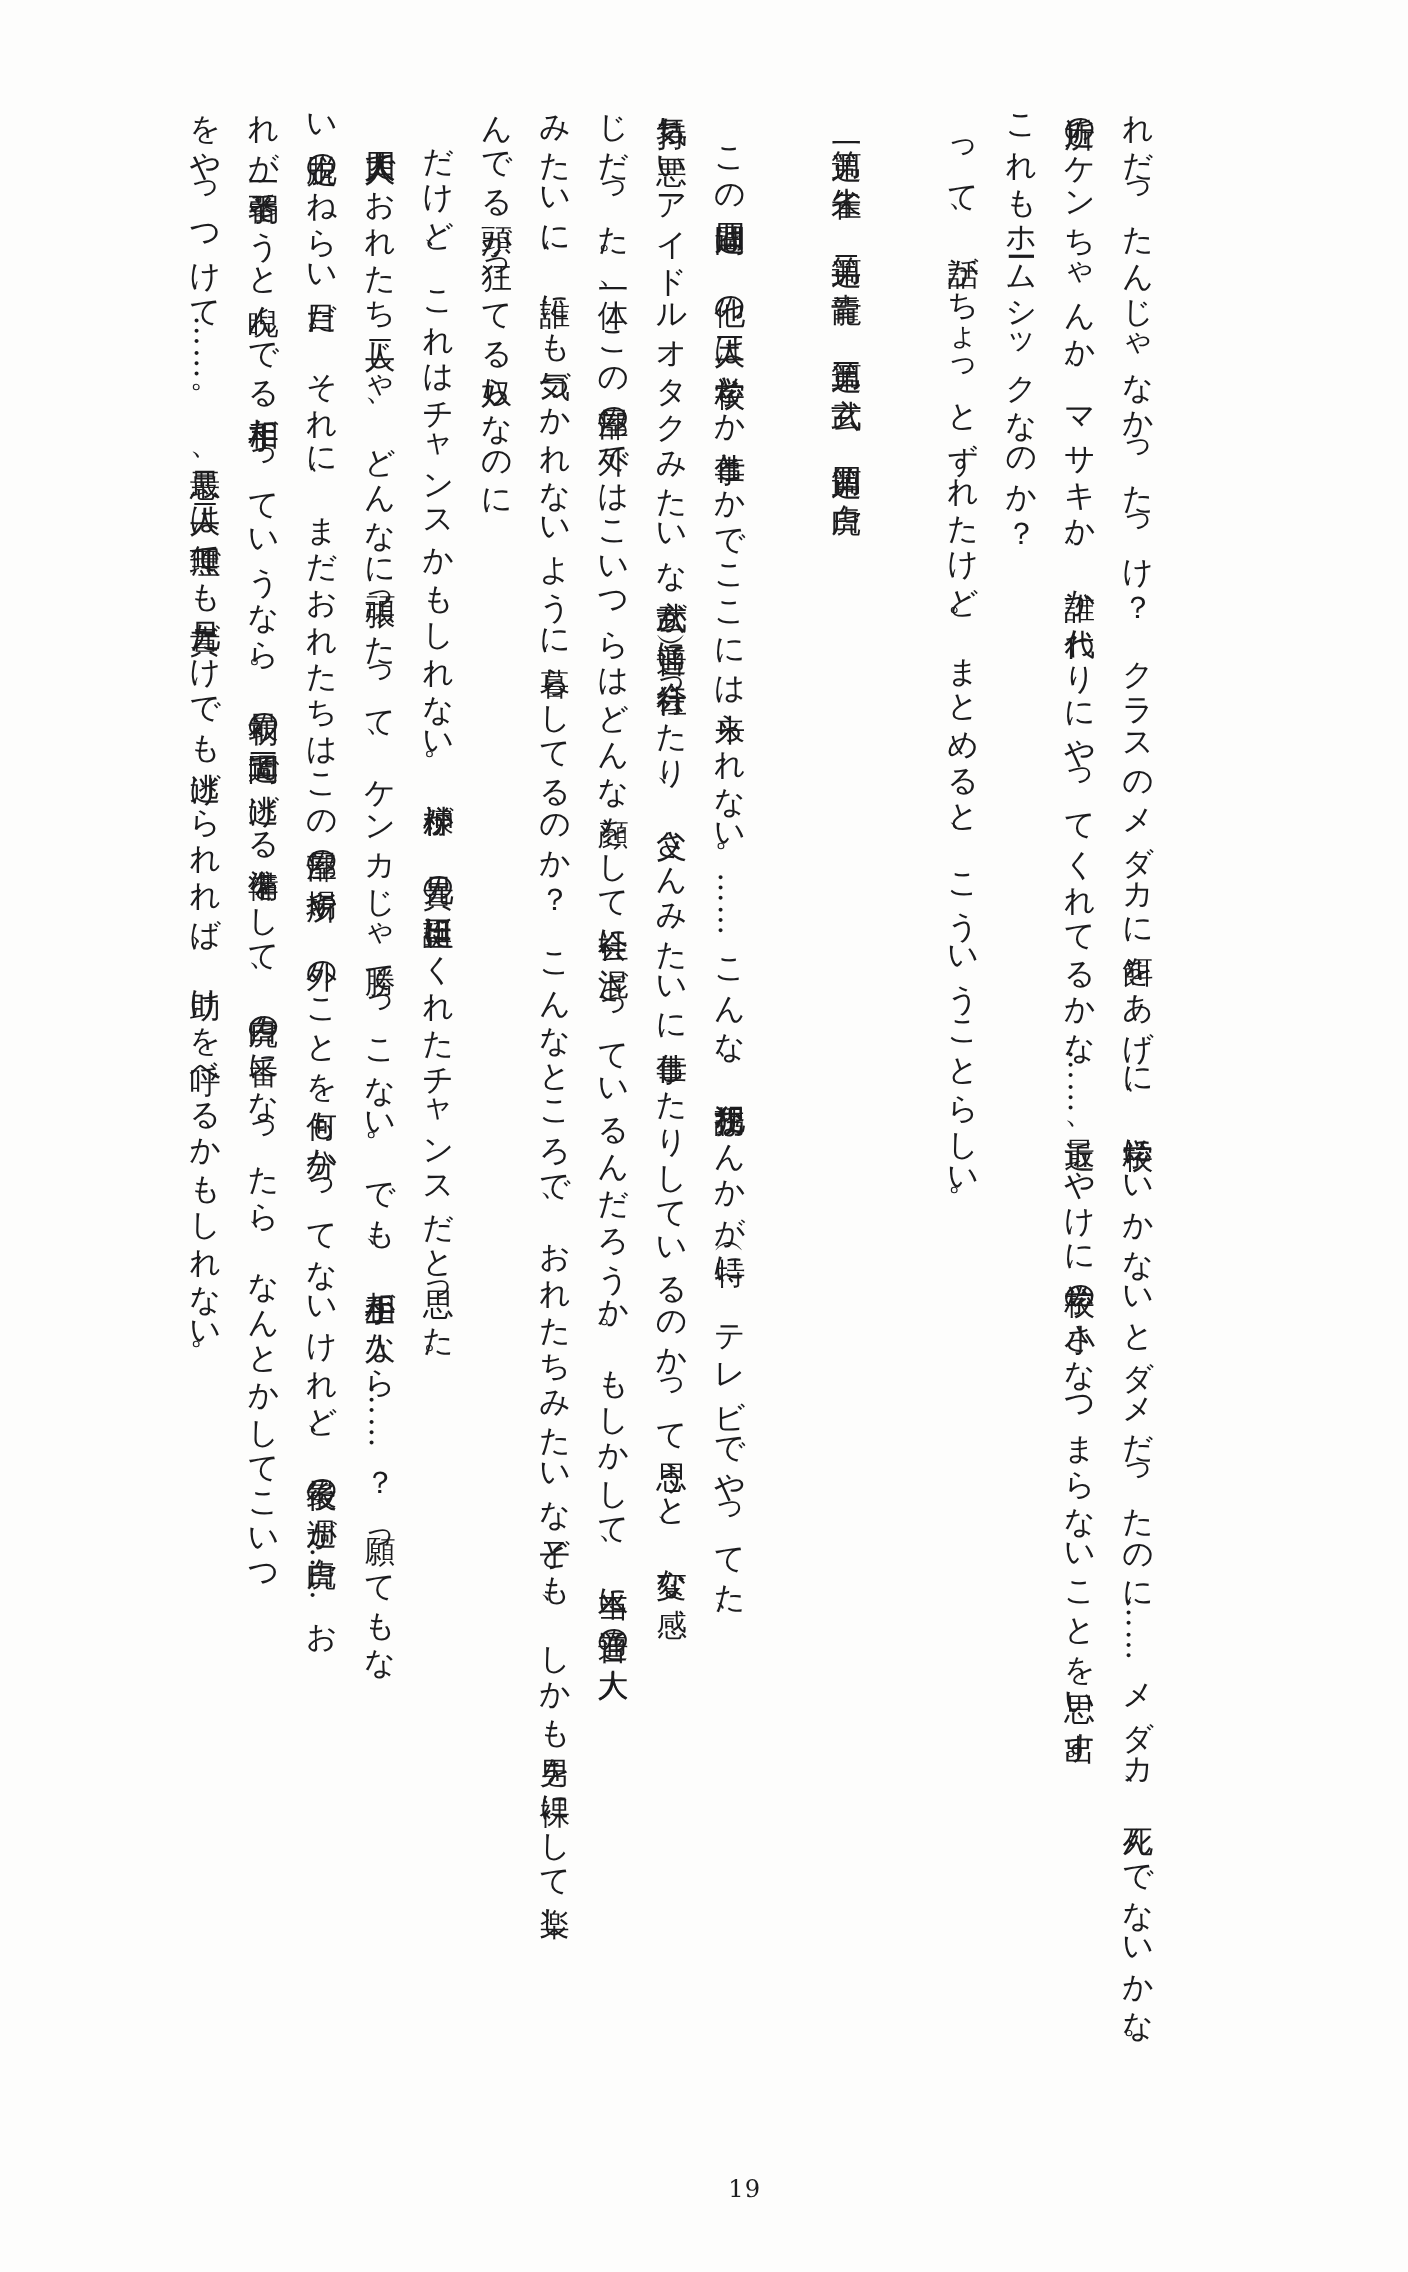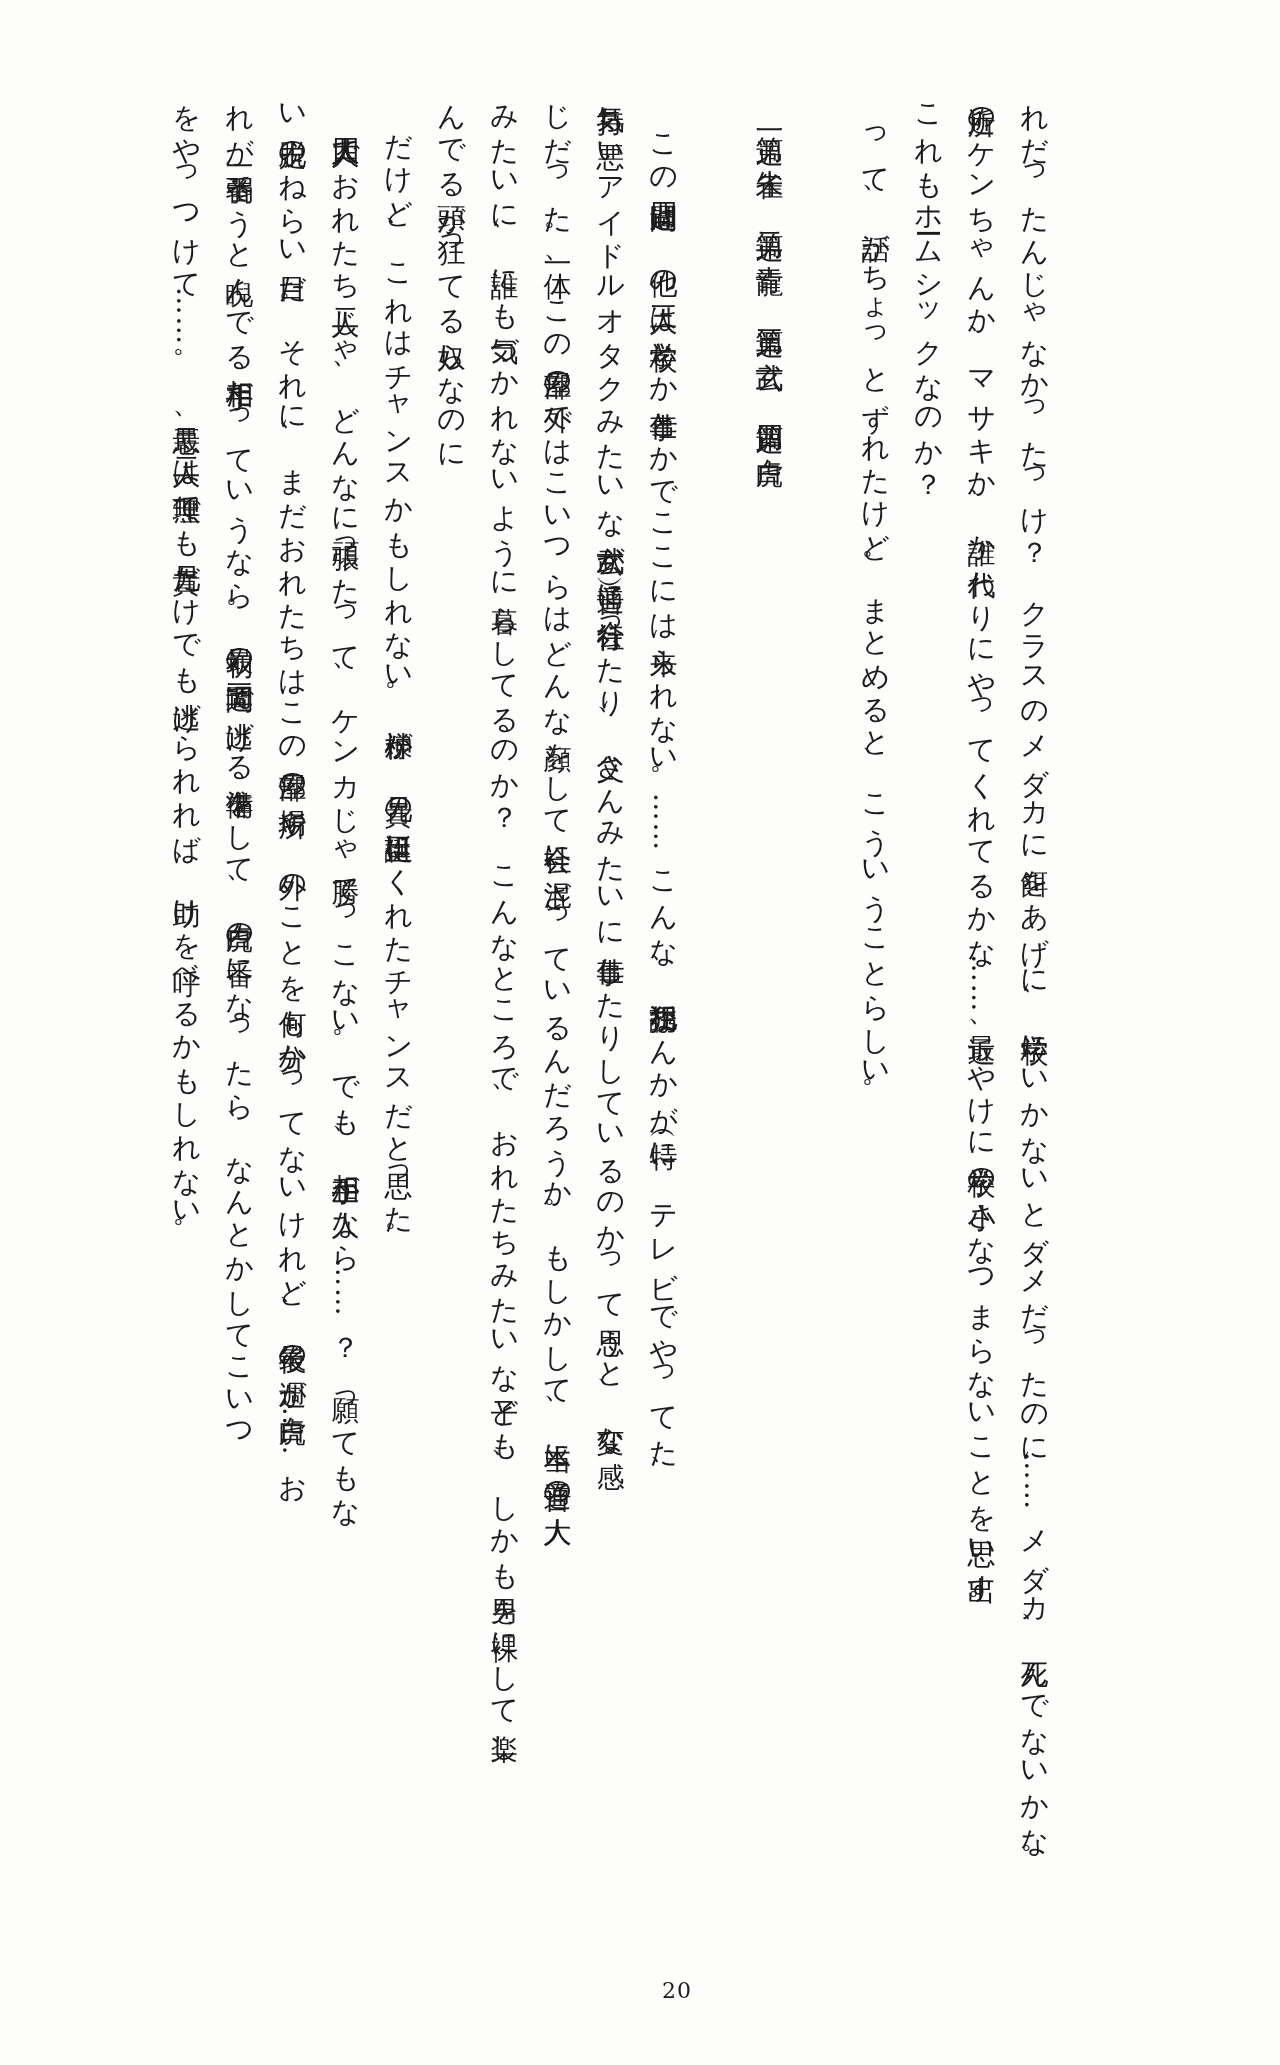--- a/index.html
+++ b/index.html
@@ -60,14 +60,14 @@
     <div class="line">気持ち悪いアイドルオタクみたいな玄武が）普通に会社行ったり、父さんみたいに仕事したりしているのかって思うと、変な感</div>
     <div class="line">じだった。一体、この部屋の外ではこいつらはどんな顔をして社会に混ざっているんだろうか。もしかして、本当に普通の大人</div>
     <div class="line">みたいに、誰にも気づかれないように暮らしてるのか？　こんなところで、おれたちみたいな子ども、しかも男を裸にして楽し</div>
     <div class="line">んでる頭が狂ってる奴らなのに</div>
     <div class="line">　だけど、これはチャンスかもしれない。神様が、兄貴の誕生日にくれたチャンスだと思った。</div>
     <div class="line">　大人四人でおれたち二人じゃ、どんなに頑張ったって、ケンカじゃ勝てっこない。でも、相手が一人なら……？　願ってもな</div>
     <div class="line">い脱走のねらい目だ。それに、まだおれたちはこの部屋の場所や、外のことを何も分かってないけれど、最後の週が白虎……お</div>
     <div class="line">れが一番弱そうと睨んでる相手だっていうなら。最初の三週間で逃げる準備をして、白虎の番になったら、なんとかしてこいつ</div>
     <div class="line">をやっつけて……。　最悪、二人は無理でも兄貴だけでも逃げられれば、助けを呼べるかもしれない。</div>
   </div>
-  <div class="page-number">20</div>
+  <div class="page-number">19</div>
 </main>
 
 </body></html>

